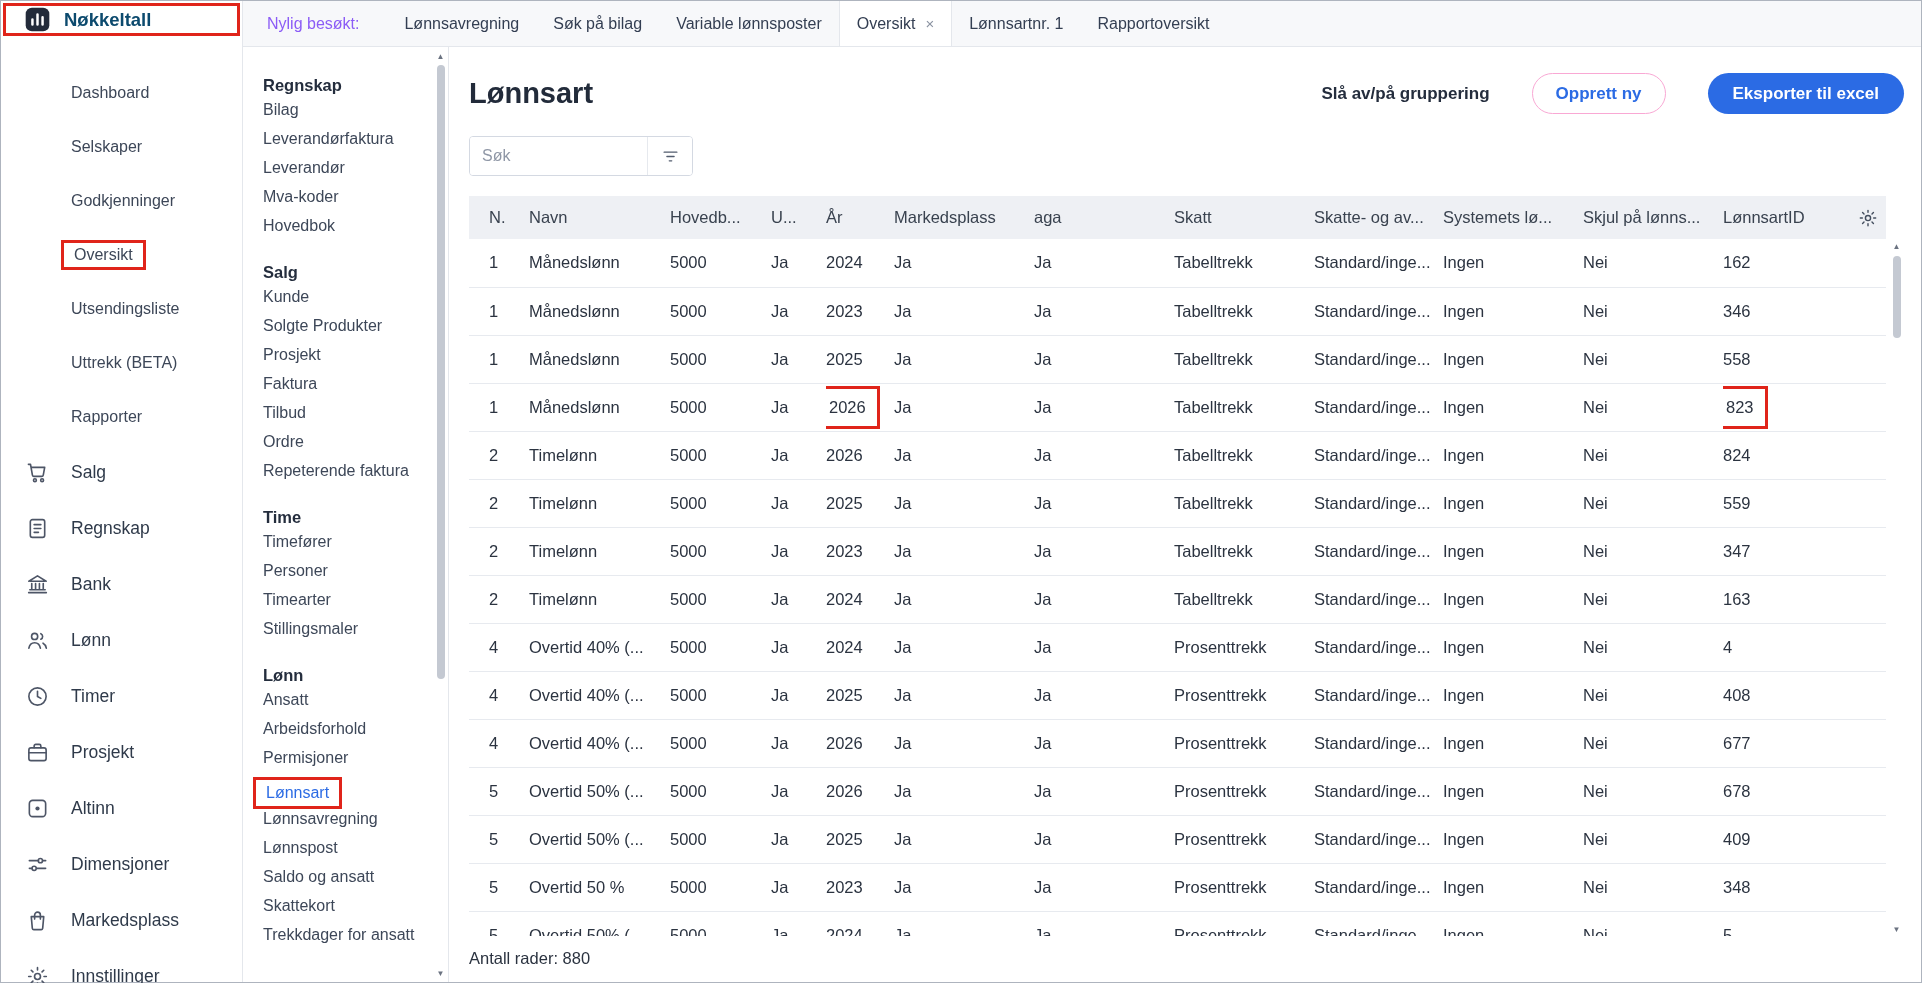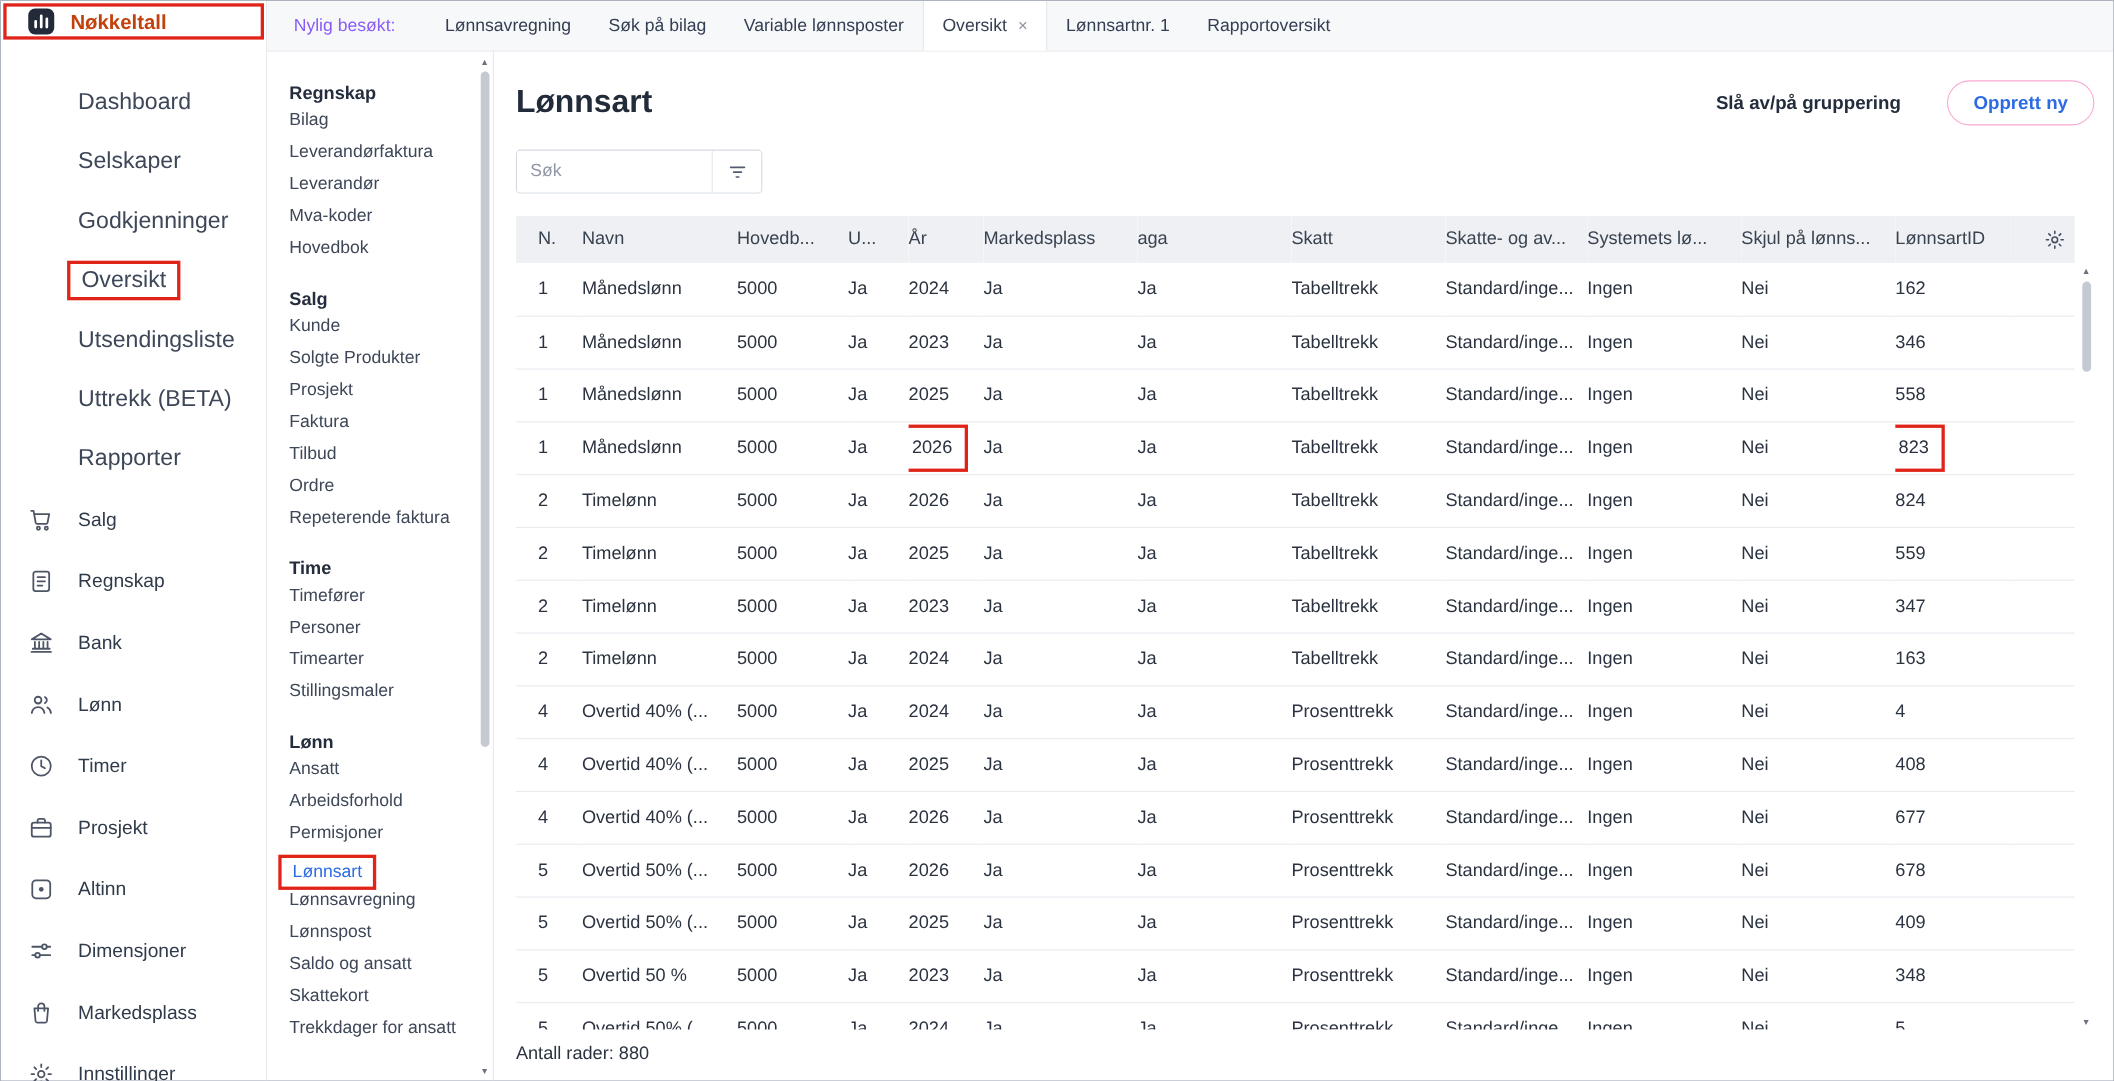--- a/index.html
+++ b/index.html
@@ -2,24 +2,24 @@
 <html style="--accent: #2b6be4; --annot: #e0241a;"><head>
 <meta charset="utf-8">
 <style>
   *{box-sizing:border-box;}
   html,body{margin:0;padding:0;background:#fff;}
   body{width:1922px;height:983px;overflow:hidden;font-family:"Liberation Sans",sans-serif;color:#2b3340;}
   .app{width:1922px;height:983px;display:flex;background:#fff;border:1px solid #aeb4be;}
 
   
   .sidebar{flex:0 0 242px;width:242px;border-right:1px solid #e4e7ec;display:flex;flex-direction:column;background:#fff;}
-  .sb-header{height:52px;display:flex;align-items:center;gap:13px;padding:0 0 0 18px;font-weight:700;font-size:18.5px;color:#c2410c;margin:2px;border:3px solid var(--annot);}
+  .sb-header{height:52px;display:flex;align-items:center;gap:13px;padding:0 0 0 18px;font-weight:700;font-size:18.5px;color:#0c4a6e;margin:2px;border:3px solid var(--annot);}
   .sb-hicon{width:27px;height:27px;flex:0 0 27px;}
   .sb-sub{margin-top:16px;}
-  .sb-subitem{height:30px;display:flex;align-items:center;padding-left:70px;font-size:21px;color:#3d4758;cursor:pointer;margin-top:24px;}
+  .sb-subitem{height:30px;display:flex;align-items:center;padding-left:70px;font-size:16px;color:#3d4758;cursor:pointer;margin-top:24px;}
   .sb-main{margin-top:12px;}
   .sb-item{height:56px;display:flex;align-items:center;gap:22px;padding-left:25px;font-size:17.5px;color:#2f3a4a;cursor:pointer;}
   .sb-item .icn{width:23px;height:23px;flex:0 0 23px;color:#4d5566;}
   .sb-spacer{flex:1;}
   .sb-footer{height:44px;border-top:1px solid #e4e7ec;display:flex;align-items:center;justify-content:center;font-size:16px;color:#5d6674;cursor:pointer;}
 
   
   .right{flex:1;min-width:0;display:flex;flex-direction:column;}
   .topbar{flex:0 0 46px;height:46px;background:#f7f8fa;border-bottom:1px solid #e4e7ec;display:flex;align-items:center;padding-left:24px;}
   .tb-recent{color:#8b5cf6;font-size:16px;margin-right:28px;white-space:nowrap;}
@@ -338,20 +338,21 @@
           <span class="arr">▼</span>
         </div>
       </aside>
 
       <main class="main">
         <div class="m-head">
           <h1>Lønnsart</h1>
           <div class="m-actions">
             <span class="grouping">Slå av/på gruppering</span>
             <button class="btn-outline">Opprett ny</button>
+            <button class="btn-primary">Eksporter til excel</button>
           </div>
         </div>
 
         <div class="search-row">
           <div class="searchbox">
             <input placeholder="Søk" style="">
             <button class="filterbtn">
               <span class="icn" id="filter-icon">
                   <svg viewBox="0 0 24 24" fill="none" stroke="currentColor" stroke-width="1.8" stroke-linecap="round">
                     <path d="M4 6.5h16M7.5 12h9M10.5 17.5h3"></path>

